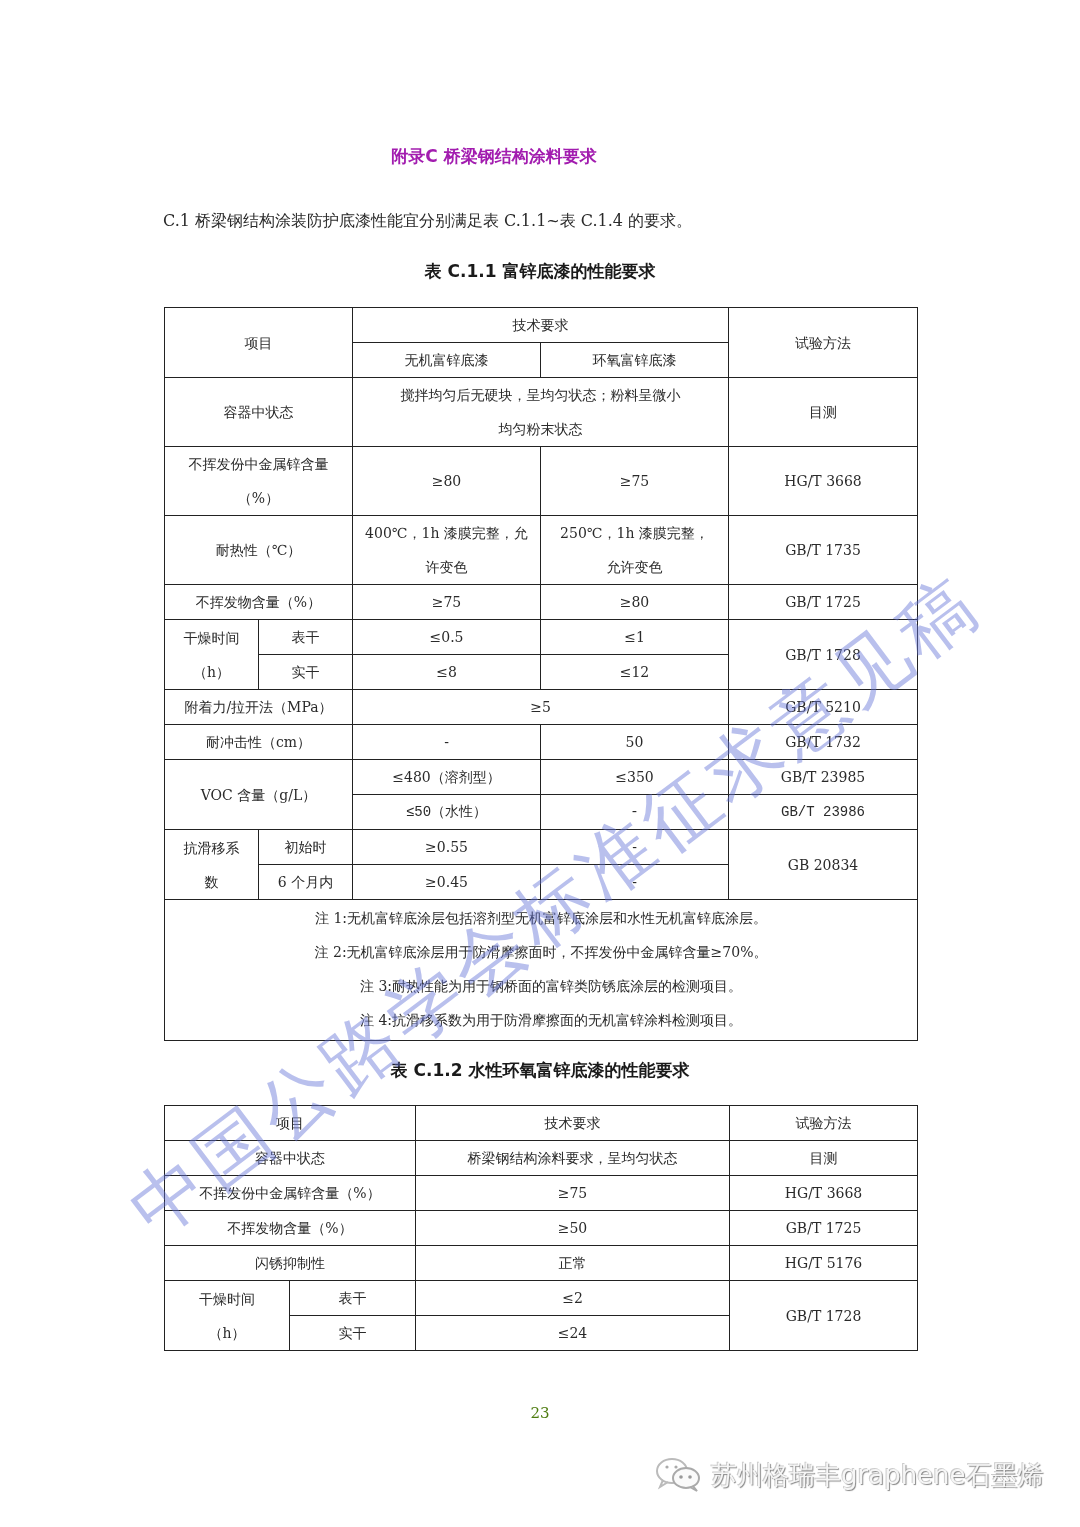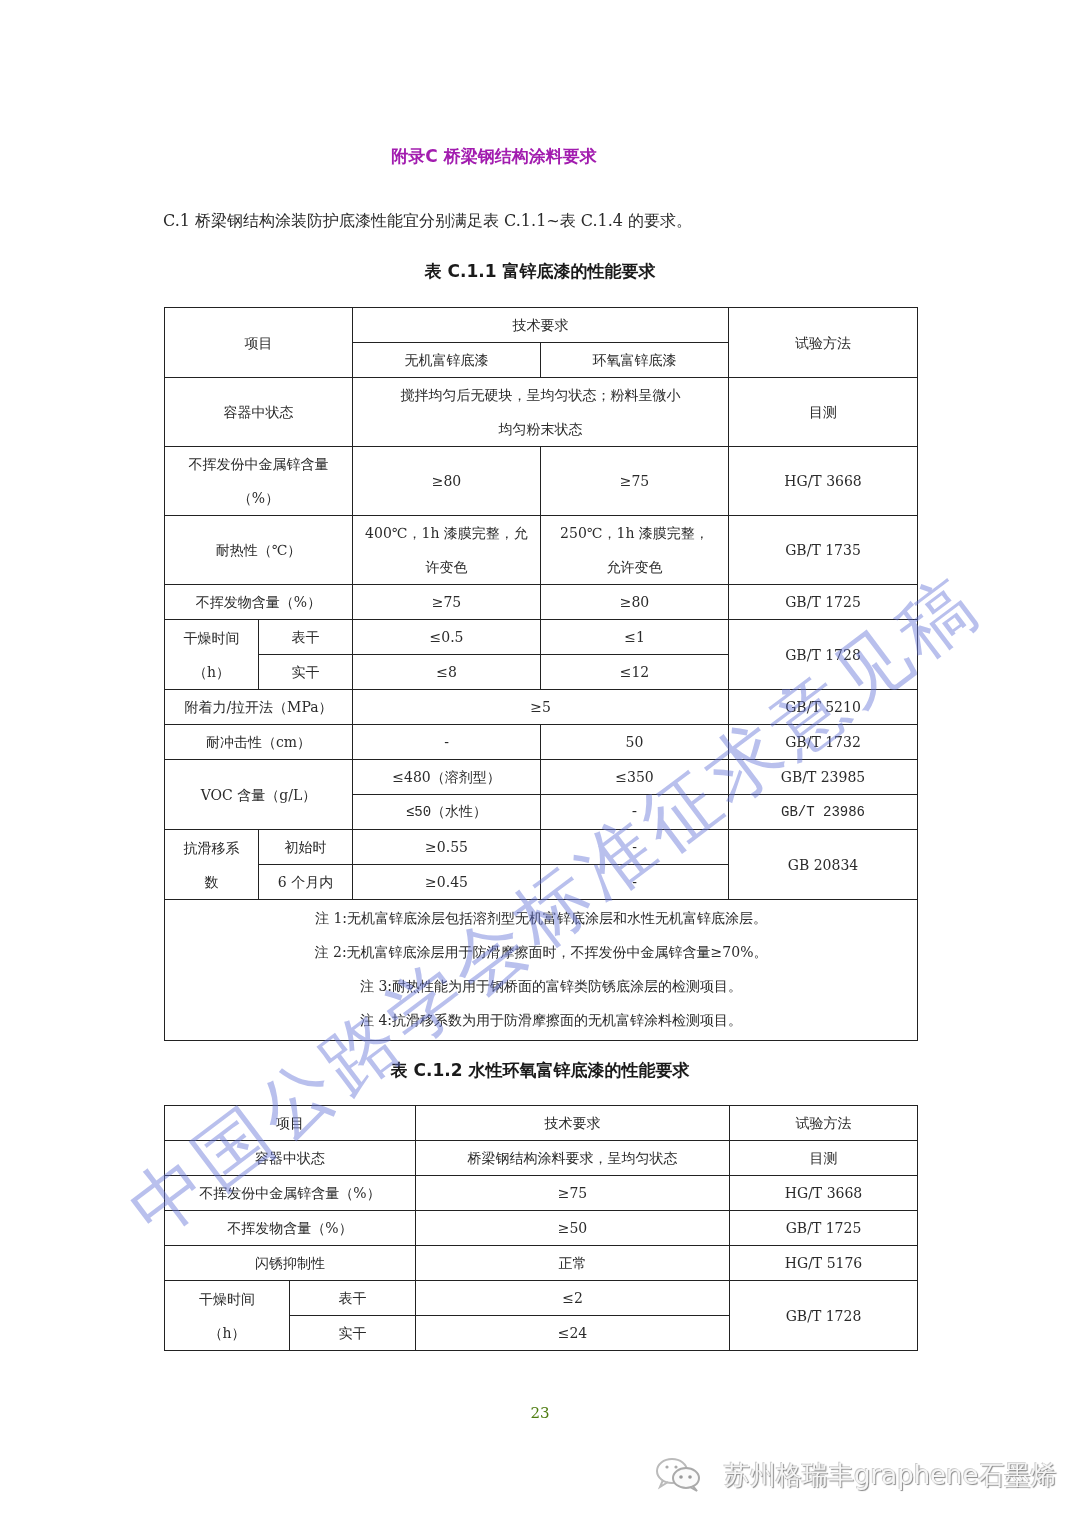--- a/index.html
+++ b/index.html
@@ -44,21 +44,21 @@
       position: absolute; left: 110px; top: 1180px;
       transform-origin: 0 0; transform: rotate(-37deg);
       font-size: 74px; color: rgba(100,115,215,0.45);
       letter-spacing: 6px; white-space: nowrap; pointer-events: none;
       font-family: "DejaVu Serif", "Liberation Serif", serif;
       font-weight: normal;
       -webkit-text-stroke: 0px;
     }
     .brand {
       position: absolute; left: 655px; top: 1455px; height: 40px;
-      display: flex; align-items: center; gap: 21px;
+      display: flex; align-items: center; gap: 8px;
       font-family: "DejaVu Sans", "Liberation Sans", sans-serif;
       font-size: 26px; color: #f6f6f6;
       text-shadow: 1px 1px 1px #888, -1px -1px 0 #ccc;
     }
     .brand svg { display: block; }
   </style>
 </head>
 <body>
 
 <div class="page-title">附录C 桥梁钢结构涂料要求</div>

